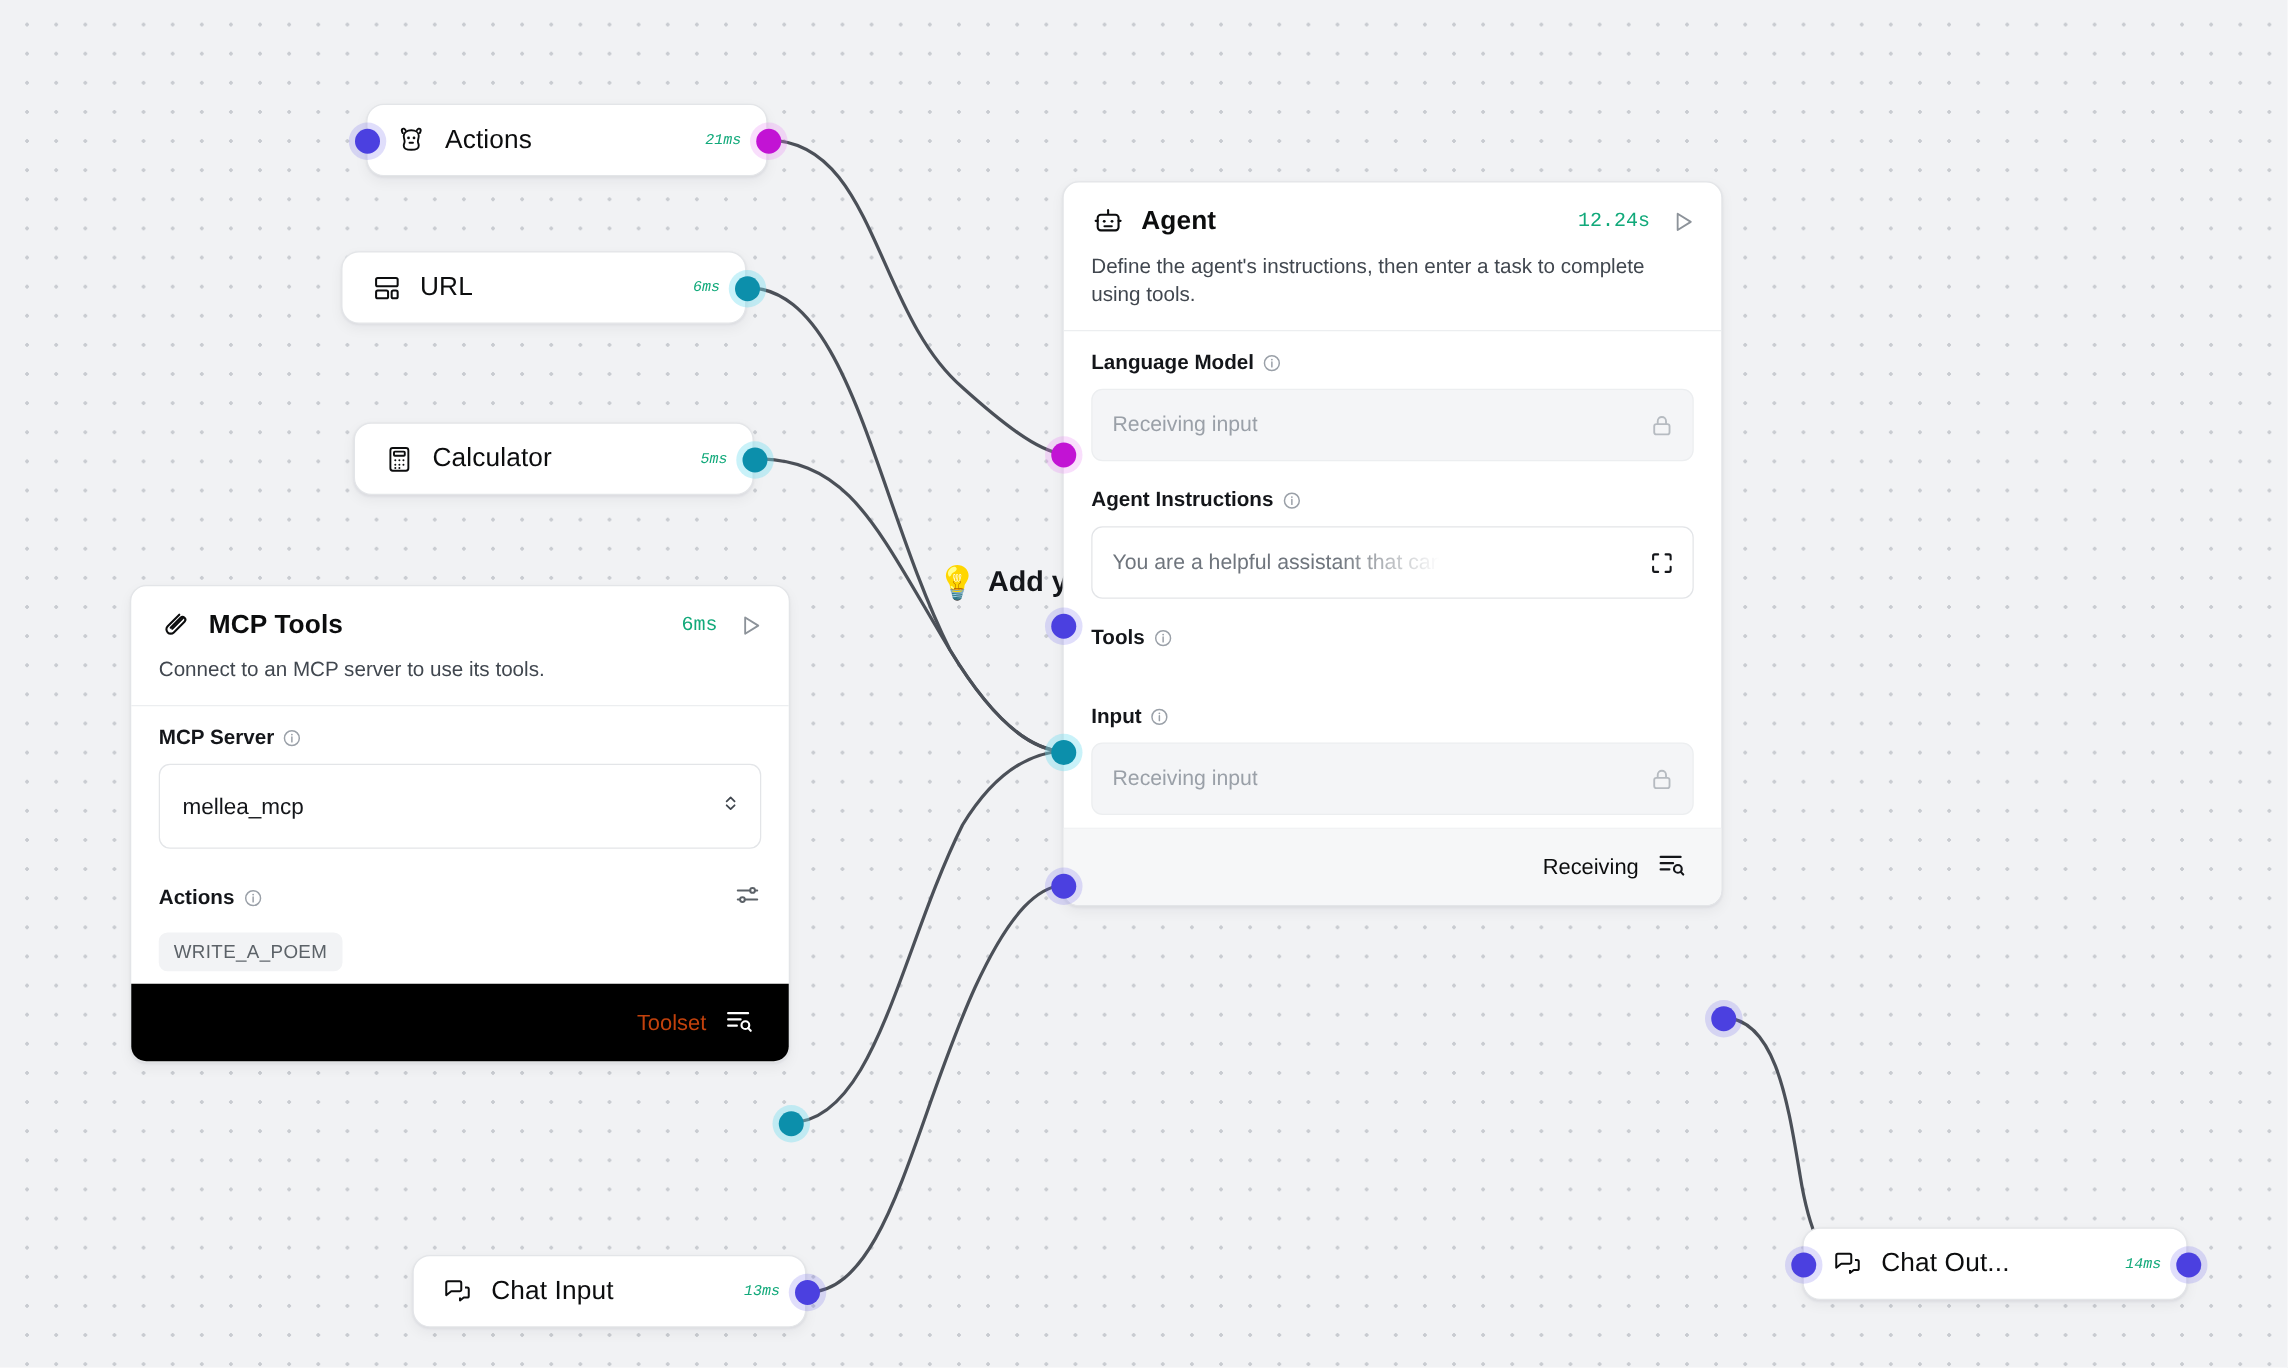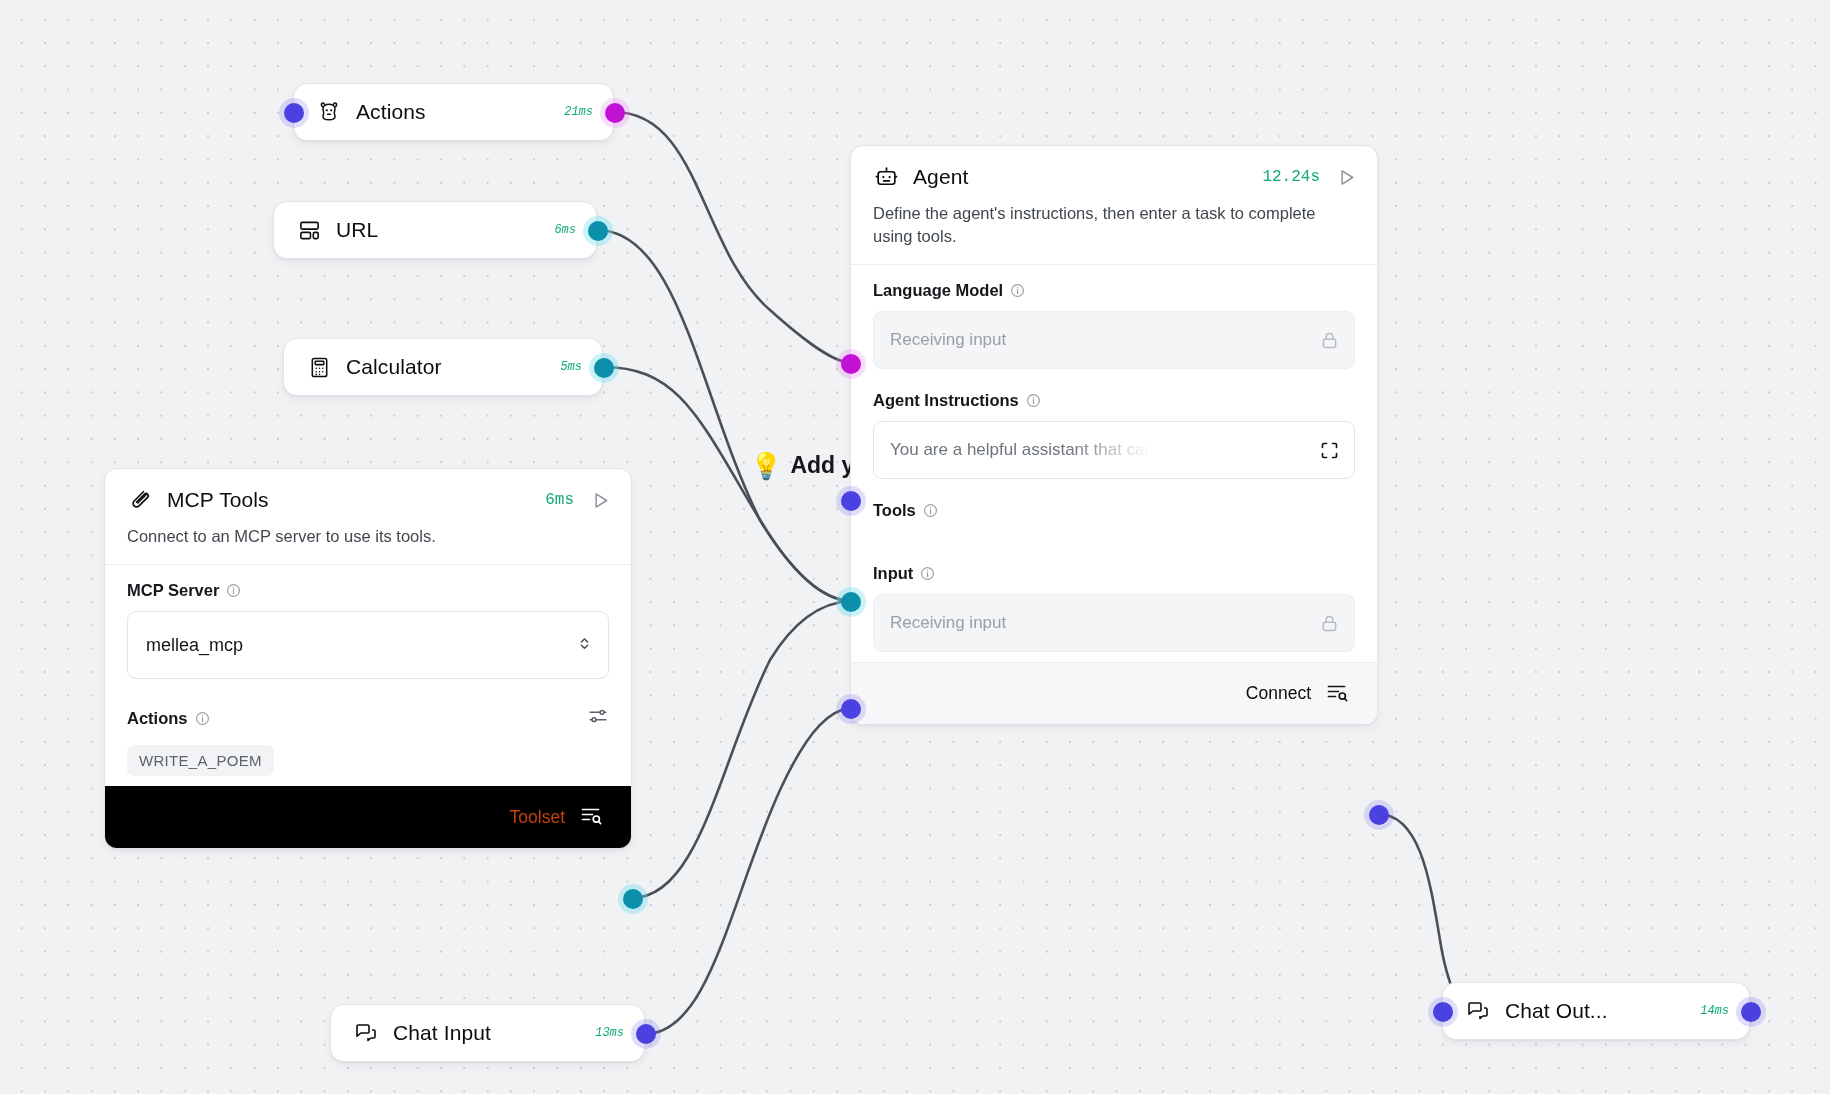--- a/index.html
+++ b/index.html
@@ -43,21 +43,21 @@
     margin-left: auto; padding-left: 26px;
     font-family: "Liberation Mono", monospace;
     font-size: 12px; color: #11a97a; white-space: nowrap; font-style: italic;
   }
 
   
   .node.panel { display: flex; flex-direction: column; }
   .phead { padding: 18px 20px 0 22px; }
   .phead-row { display: flex; align-items: center; }
   .phead-row .nicon { width: 26px; height: 26px; display: flex; align-items: center; justify-content: center; }
-  .phead-row .ntitle { font-size: 21px; font-weight: 400; color: #0c0d0e; margin-left: 14px; letter-spacing: .1px; }
+  .phead-row .ntitle { font-size: 21px; font-weight: 700; color: #0c0d0e; margin-left: 14px; letter-spacing: .1px; }
   .phead-row .ntime {
     margin-left: auto; font-family: "Liberation Mono", monospace;
     font-size: 16px; color: #11a97a;
   }
   .phead-row .play { margin-left: 16px; display: flex; align-items: center; }
   .pdesc { font-size: 16.5px; line-height: 1.4; color: #41474f; padding: 12px 26px 16px 22px; }
   .divider { height: 1px; background: #eceef0; }
   .pbody { padding: 16px 22px 10px 22px; flex: 1; }
 
   .flabel { display: flex; align-items: center; gap: 7px; font-size: 16.5px; font-weight: 700; color: #14161a; }
@@ -354,21 +354,21 @@
         <span class="fright">
           <svg width="21" height="21" viewBox="0 0 24 24" fill="none" stroke="#b6bbc1" stroke-width="1.7" stroke-linejoin="round">
             <rect x="5" y="10.6" width="14" height="9.4" rx="2"></rect>
             <path d="M8.2 10.6V7.9a3.8 3.8 0 0 1 7.6 0v2.7"></path>
           </svg>
         </span>
       </div>
     </div>
 
     <div class="pfoot light">
-      <span class="flabeltxt">Connect</span>
+      <span class="flabeltxt">Receiving</span>
       <span>
         <svg width="24" height="24" viewBox="0 0 24 24" fill="none" stroke="#14161a" stroke-width="1.7" stroke-linecap="round">
           <path d="M3.5 6.5h16"></path>
             <path d="M3.5 11.5h10"></path>
             <path d="M3.5 16.5h7"></path>
           <circle cx="17.3" cy="16.1" r="3.1"></circle>
             <path d="M19.6 18.5 21.6 20.6"></path>
         </svg>
       </span>
     </div>

